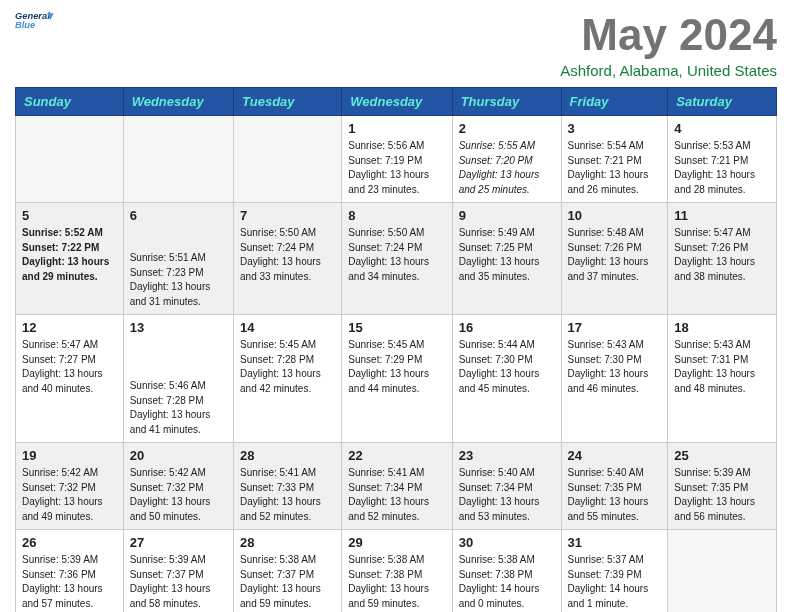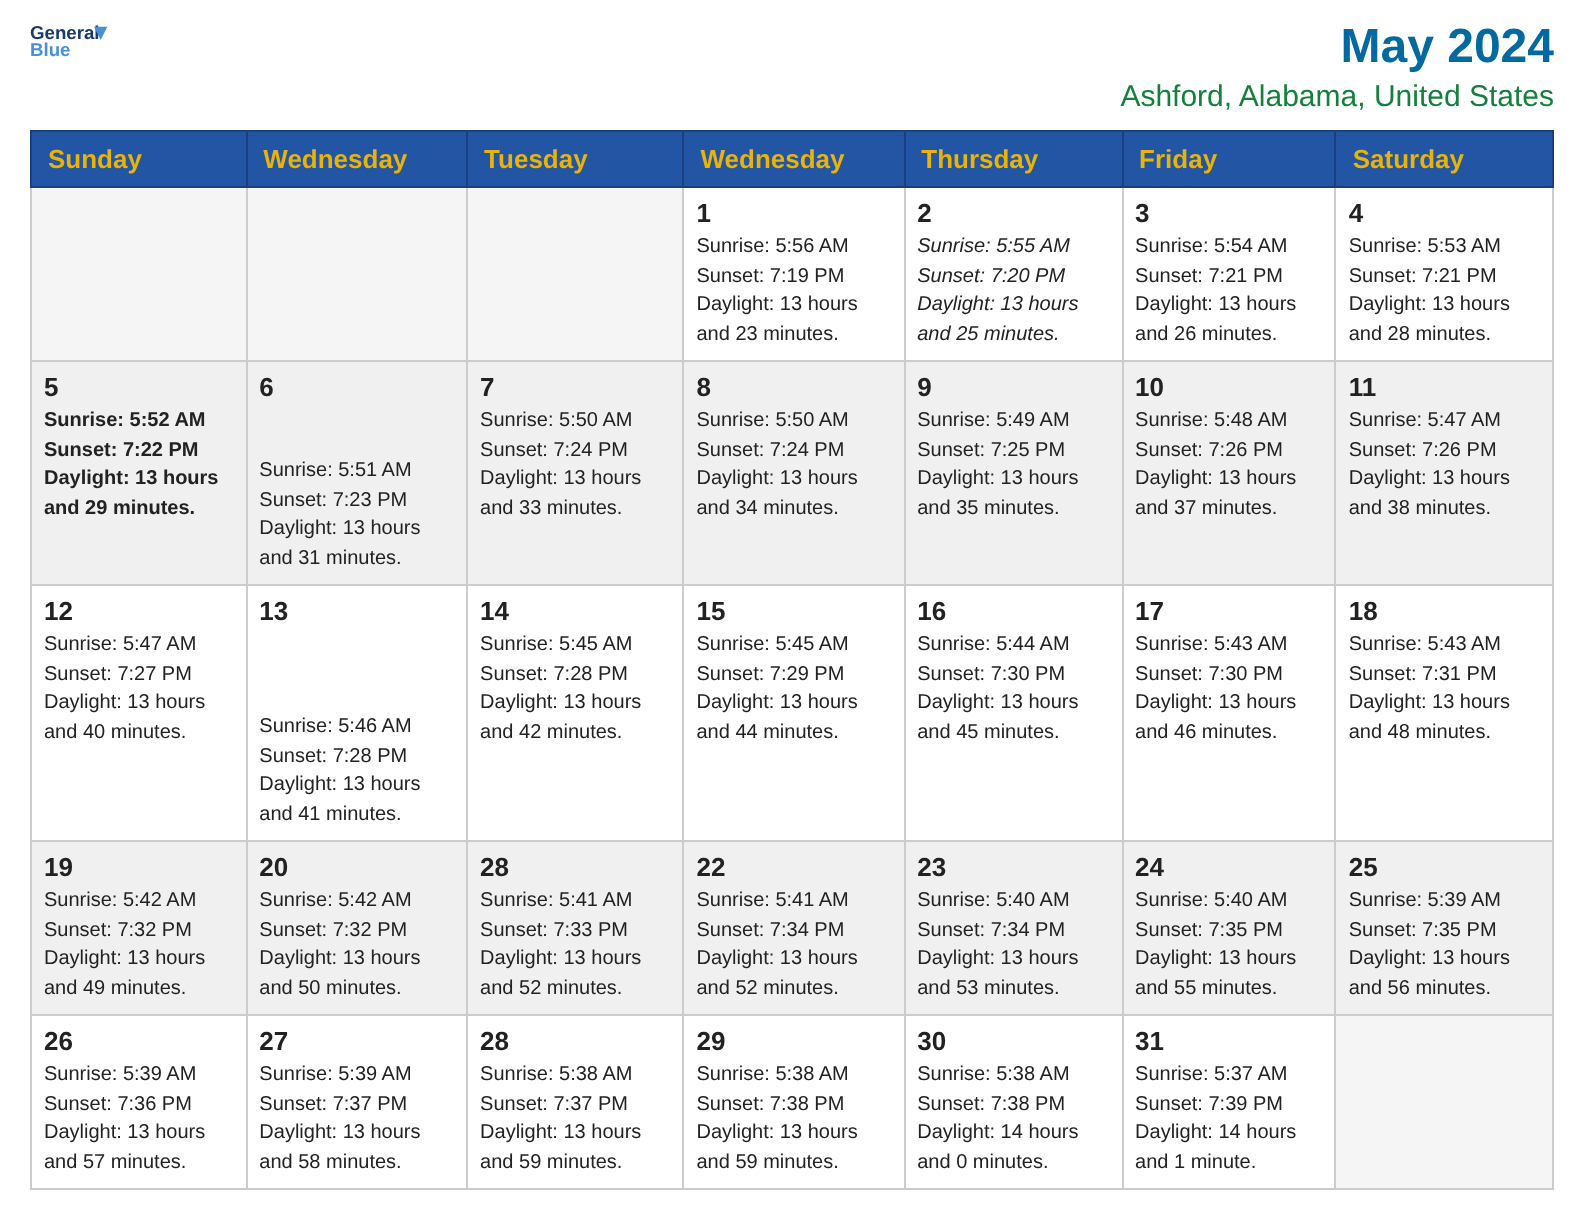--- a/index.html
+++ b/index.html
@@ -16,51 +16,53 @@
     .header {
       display: flex;
       justify-content: space-between;
       align-items: flex-start;
       margin-bottom: 8px;
     }
     .logo {
       display: flex;
       flex-direction: column;
       align-items: flex-end;
+      font-style: italic;
     }
     .logo-icon {
       width: 40px;
       height: 20px;
     }
     .title-block {
       text-align: right;
     }
     .month-year {
-      font-size: 24px;
+      font-size: 44px;
       font-weight: bold;
-      color: #0369a1;
+      color: #737373;
     }
     .location {
       font-size: 15px;
       color: #15803d;
       margin-top: 2px;
     }
     .calendar {
       width: 100%;
       border-collapse: collapse;
       border: 1px solid #ccc;
     }
     .calendar th {
       background-color: #2255a4;
-      color: #eab308;
+      color: #5eead4;
       text-align: left;
       padding: 6px 8px;
       font-size: 13px;
       font-weight: bold;
       border: 1px solid #1a3f80;
+      font-style: italic;
     }
     .calendar td {
       vertical-align: top;
       padding: 5px 6px;
       border: 1px solid #ccc;
       width: 113px;
       min-height: 90px;
       font-size: 10.5px;
       color: #222;
       background: #fff;

